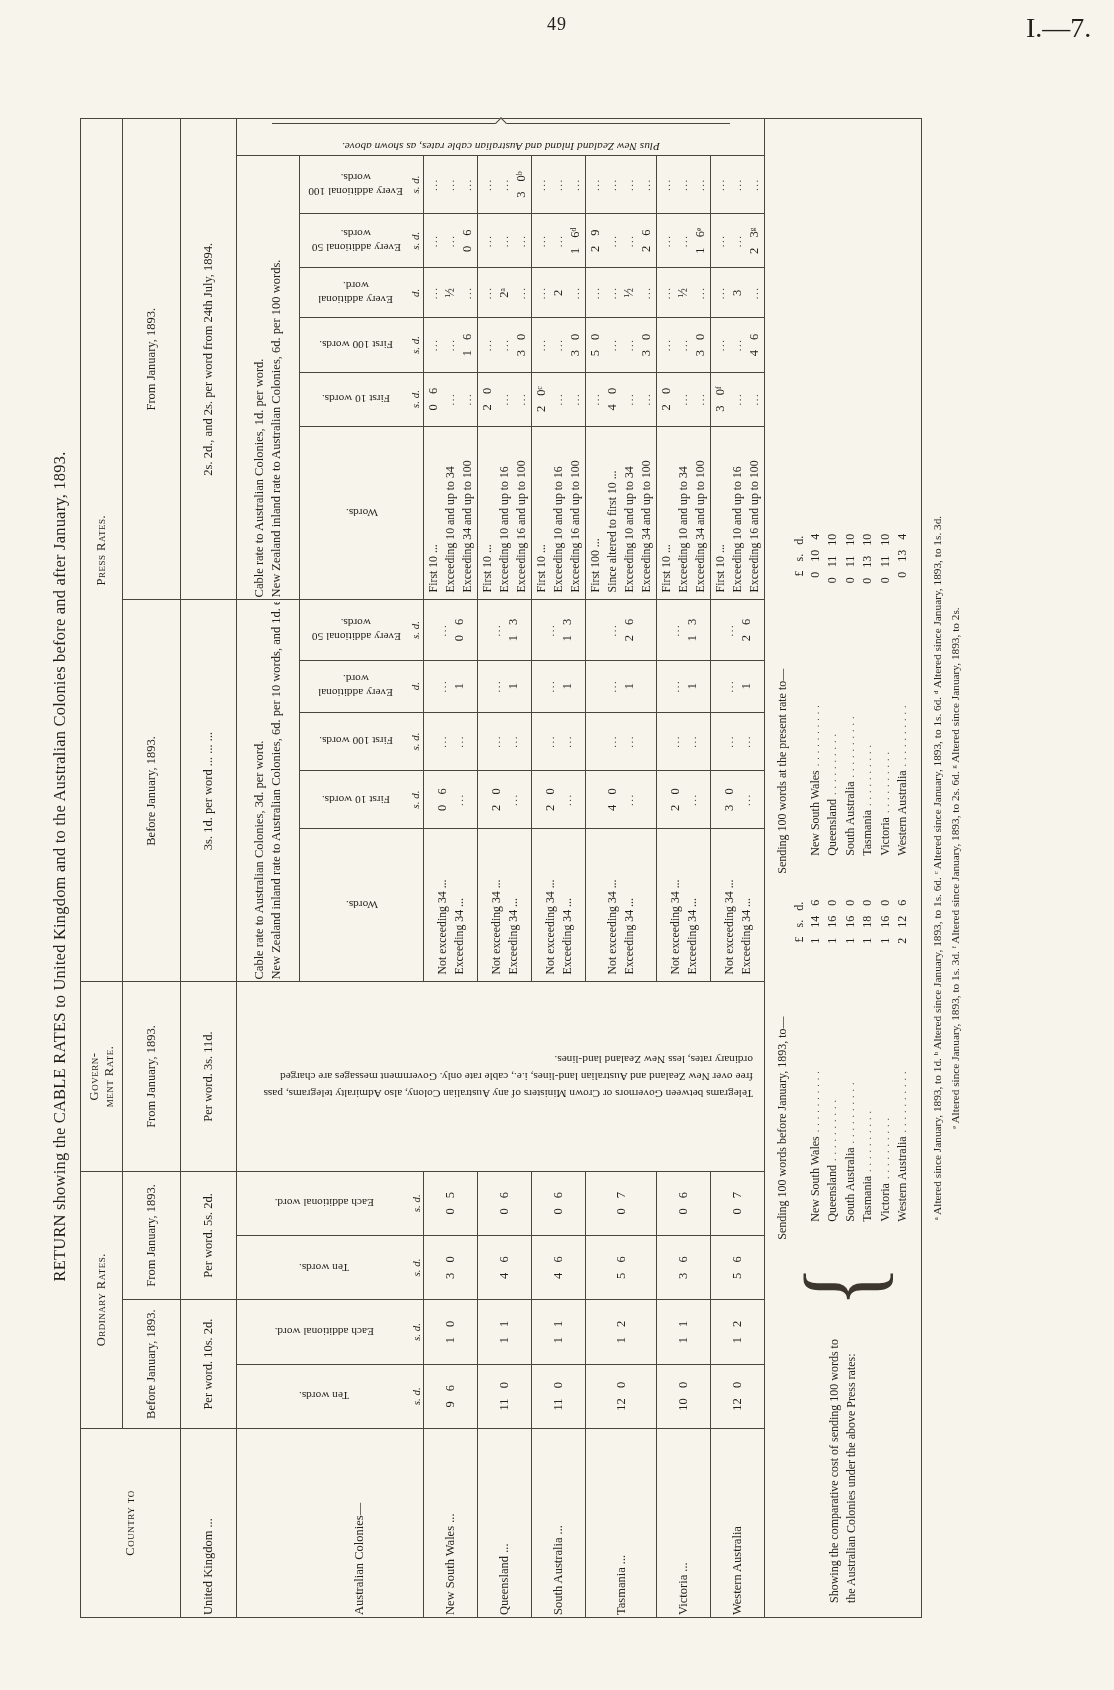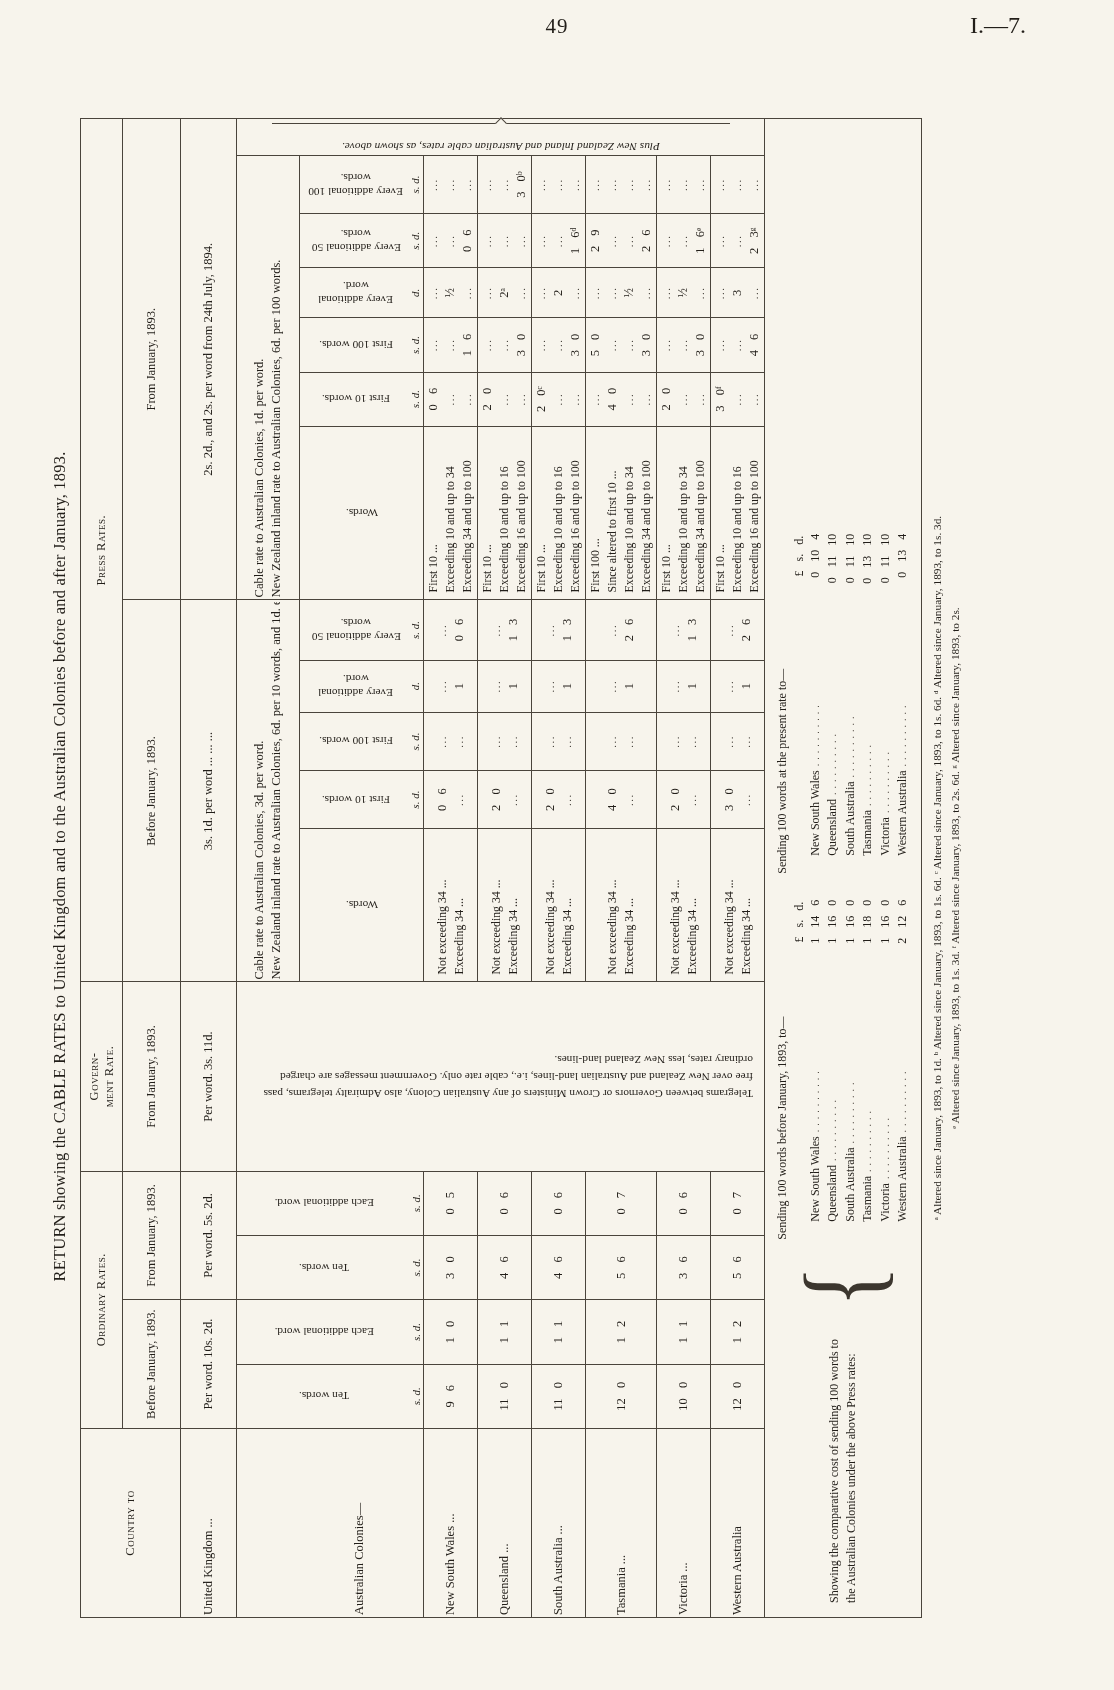--- a/index.html
+++ b/index.html
@@ -1,19 +1,19 @@
 <!DOCTYPE html>
 <html><head>
 <meta charset="utf-8">
 <style>
   html,body{margin:0;padding:0;background:#d8d5cd;}
   .page{position:relative;width:1114px;height:1690px;background:#f7f4ec;overflow:hidden;
         font-family:"Liberation Serif","DejaVu Serif",serif;color:#221e19;}
-  .page-number{position:absolute;top:14px;left:0;width:100%;text-align:center;font-size:21px;letter-spacing:1px;}
-  .paper-ref{position:absolute;top:12px;left:970px;font-size:24px;}
+  .page-number{position:absolute;top:14px;left:0;width:100%;text-align:center;font-size:18px;letter-spacing:1px;}
+  .paper-ref{position:absolute;top:12px;left:1026px;font-size:28px;}
 
   
   .rot{position:absolute;left:50px;top:1620px;width:1535px;height:1008px;
        transform-origin:0 0;transform:rotate(-90deg);}
   .doc-title{width:1495px;margin:0 0 10px 6px;font-size:16.5px;text-align:center;letter-spacing:.2px;}
 
   table.main{border-collapse:collapse;table-layout:fixed;width:1500px;margin-left:2px;}
   table.main td{border:1px solid #4a443c;padding:1px 2px;vertical-align:middle;font-size:12.5px;}
   .sc{font-variant:small-caps;letter-spacing:.5px;}
   .grp{ text-align:center;font-size:13.5px;}

